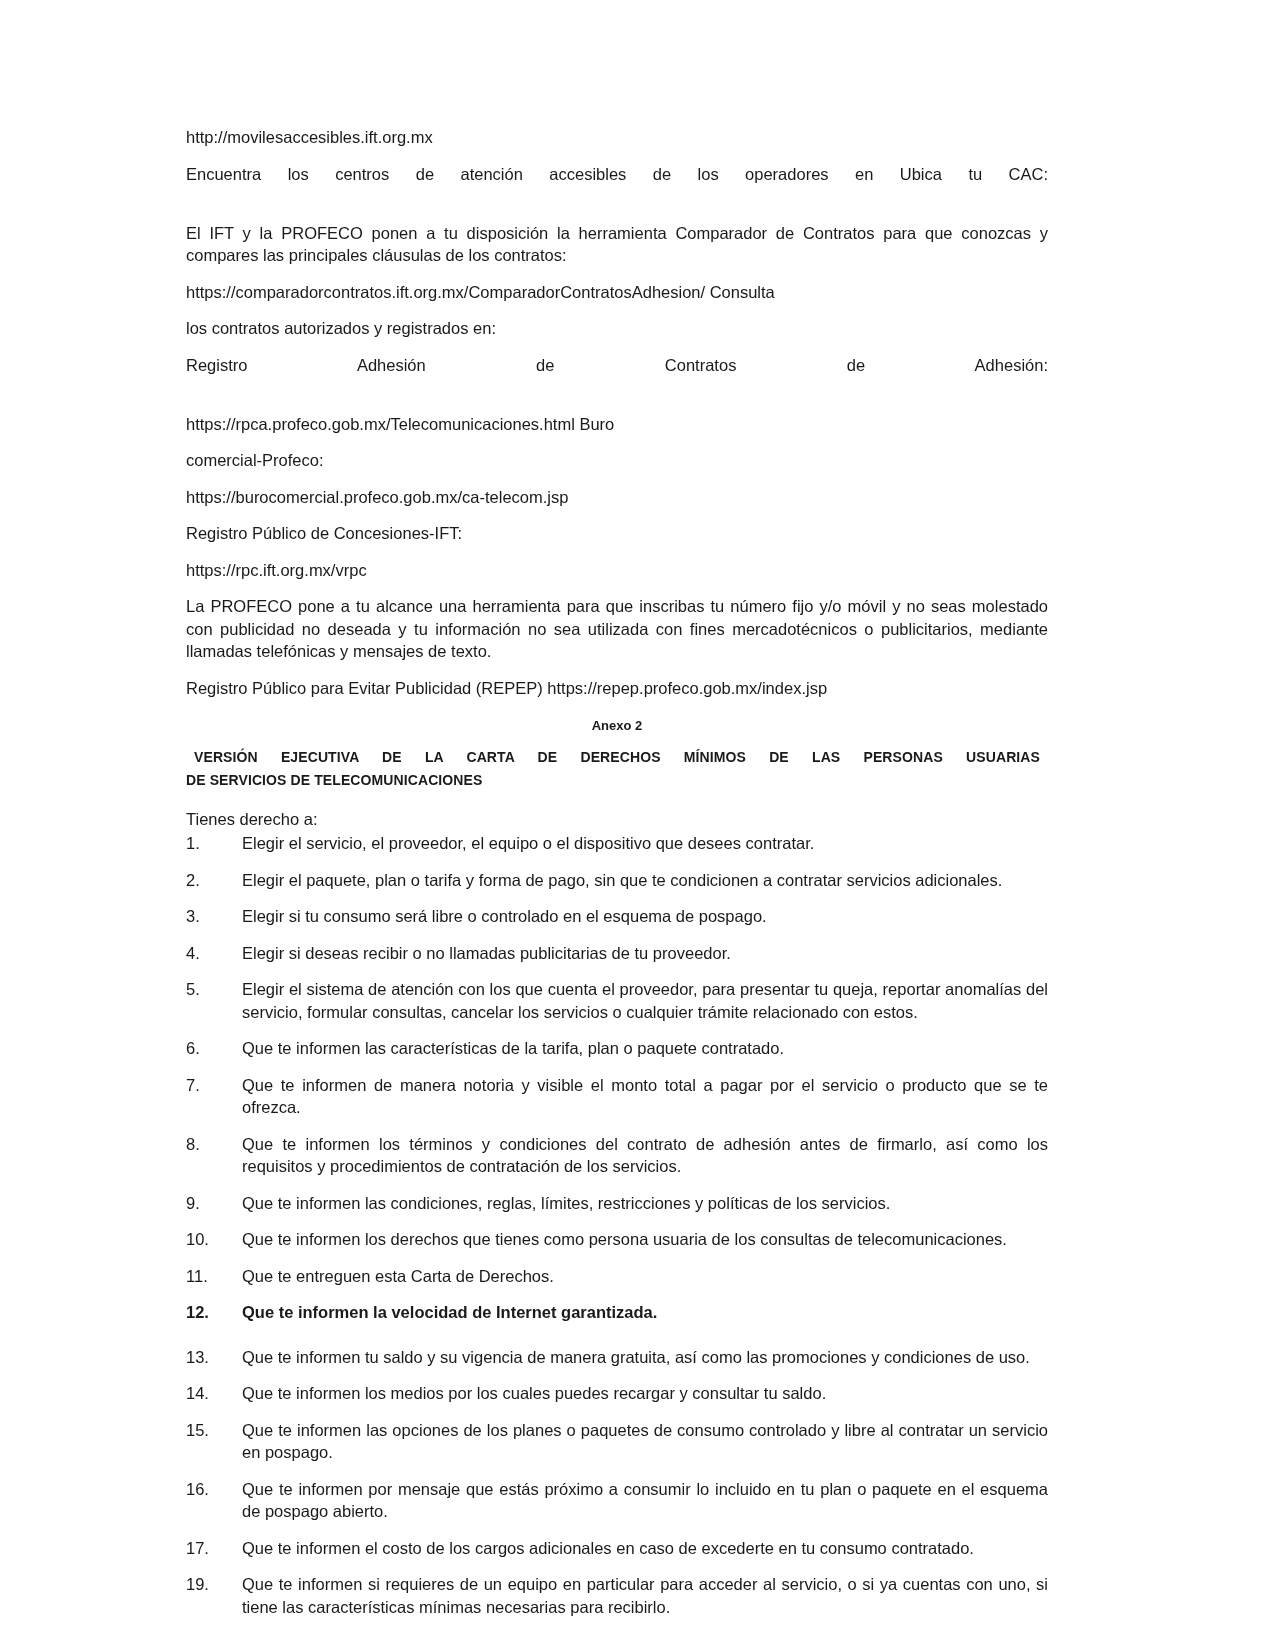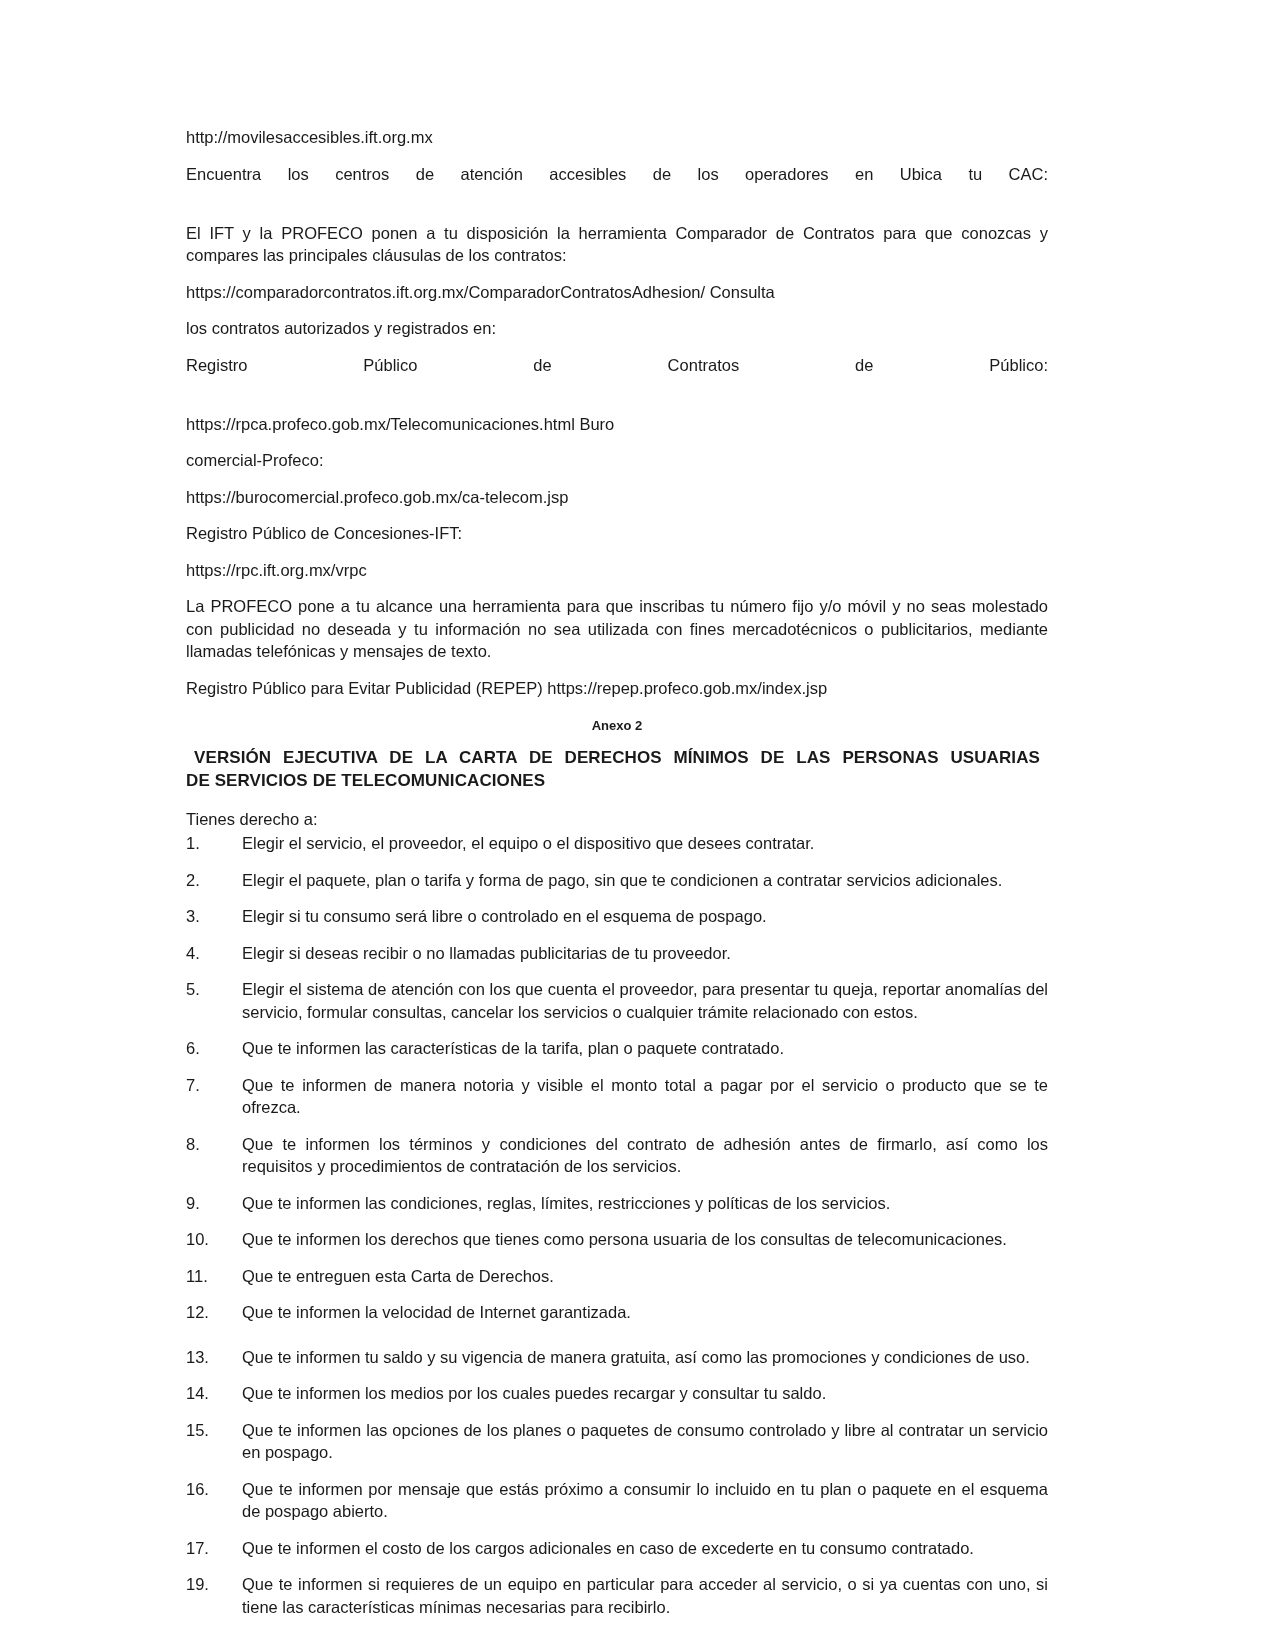--- a/index.html
+++ b/index.html
@@ -38,21 +38,21 @@
   .anexo-title {
     text-align: center;
     font-weight: bold;
     font-size: 13px;
     line-height: 22.5px;
     margin: 16px 0 8px 0;
   }
   .anexo-heading {
     text-align: center;
     font-weight: bold;
-    font-size: 17px;
+    font-size: 14px;
     line-height: 23px;
     margin: 0 0 16px 0;
     letter-spacing: 0.1px;
   }
   .anexo-heading .ln1 {
     display: block;
     text-align: justify;
     text-align-last: justify;
     padding: 0 8px;
   }
@@ -79,20 +79,21 @@
   }
   ol.rights li .num {
     position: absolute;
     left: 0;
     top: 0;
     width: 46px;
     text-align: left;
   }
   ol.rights li.gap {
     margin-bottom: 22px;
+    font-weight: bold;
   }
   .justify-spread {
     text-align: justify;
   }
   .justify-spread:after {
     content: "";
     display: inline-block;
     width: 100%;
   }
   .blockline {
@@ -111,21 +112,21 @@
         <span class="justify-spread blockline">Encuentra los centros de atención accesibles de los operadores en Ubica tu CAC:</span>
       </p>
 
     <p>El IFT y la PROFECO ponen a tu disposición la herramienta Comparador de Contratos para que conozcas y compares las principales cláusulas de los contratos:</p>
 
     <p class="noj">https://comparadorcontratos.ift.org.mx/ComparadorContratosAdhesion/  Consulta</p>
 
     <p class="noj">los contratos autorizados y registrados en:</p>
 
     <p>
-        <span class="justify-spread blockline">Registro Público de Contratos de Público:</span>
+        <span class="justify-spread blockline">Registro Adhesión de Contratos de Adhesión:</span>
       </p>
 
     <p class="noj">https://rpca.profeco.gob.mx/Telecomunicaciones.html  Buro</p>
 
     <p class="noj">comercial-Profeco:</p>
 
     <p class="noj">https://burocomercial.profeco.gob.mx/ca-telecom.jsp</p>
 
     <p class="noj">Registro Público de Concesiones-IFT:</p>
 

